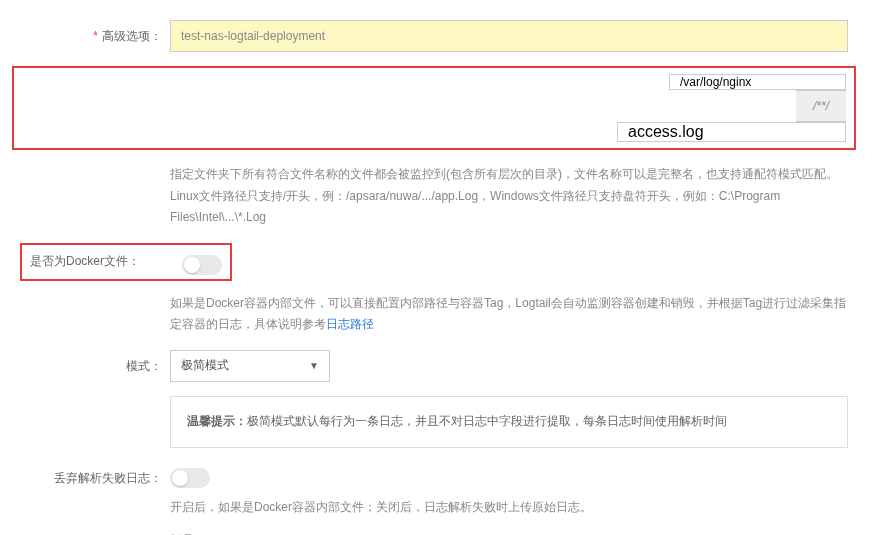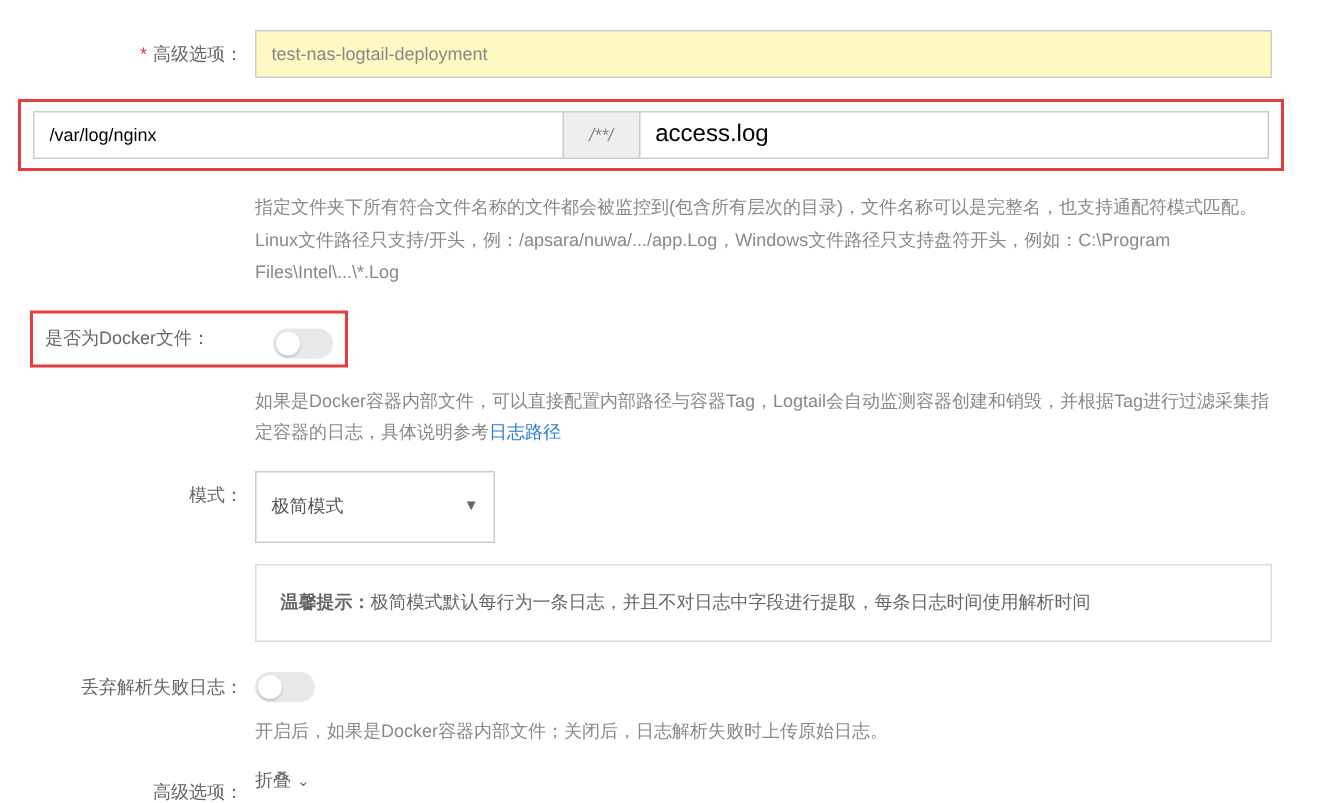--- a/index.html
+++ b/index.html
@@ -47,22 +47,23 @@
     }
     .highlight-box {
       border: 2px solid #e63c3c;
       padding: 6px 8px;
       margin-left: -8px;
       margin-right: -8px;
       margin-bottom: 8px;
     }
     .path-row {
       display: flex;
-      align-items: flex-start;
+      align-items: flex-end;
       gap: 0;
+      flex-direction: column;
     }
     .path-row .path-input1 {
       flex: 1;
       height: 32px;
       border: 1px solid #ccc;
       padding: 0 10px;
       font-size: 12px;
     }
     .path-sep {
       width: 50px;
@@ -121,21 +122,21 @@
       align-items: center;
       margin-bottom: 6px;
       gap: 38px;
     }
     .highlight-box-small .form-label-inline {
       color: #666;
       margin-right: 4px;
     }
     .select {
       width: 160px;
-      height: 48px;
+      height: 32px;
       border: 1px solid #ccc;
       padding: 0 10px;
       font-size: 12px;
       background: #fff;
       display: flex;
       align-items: center;
       justify-content: space-between;
       cursor: pointer;
     }
     .select .caret {

